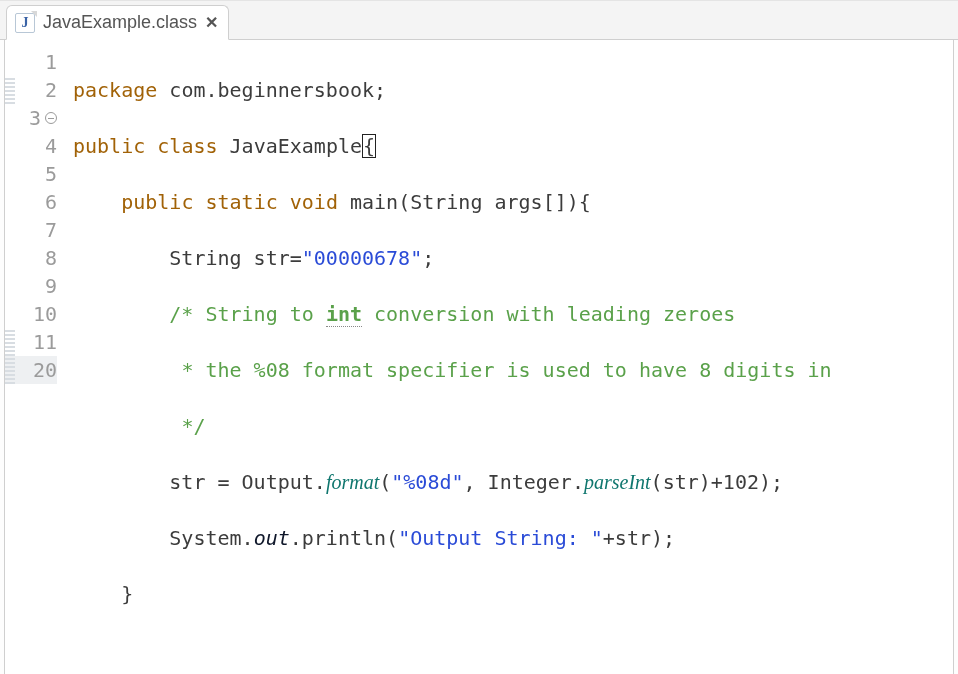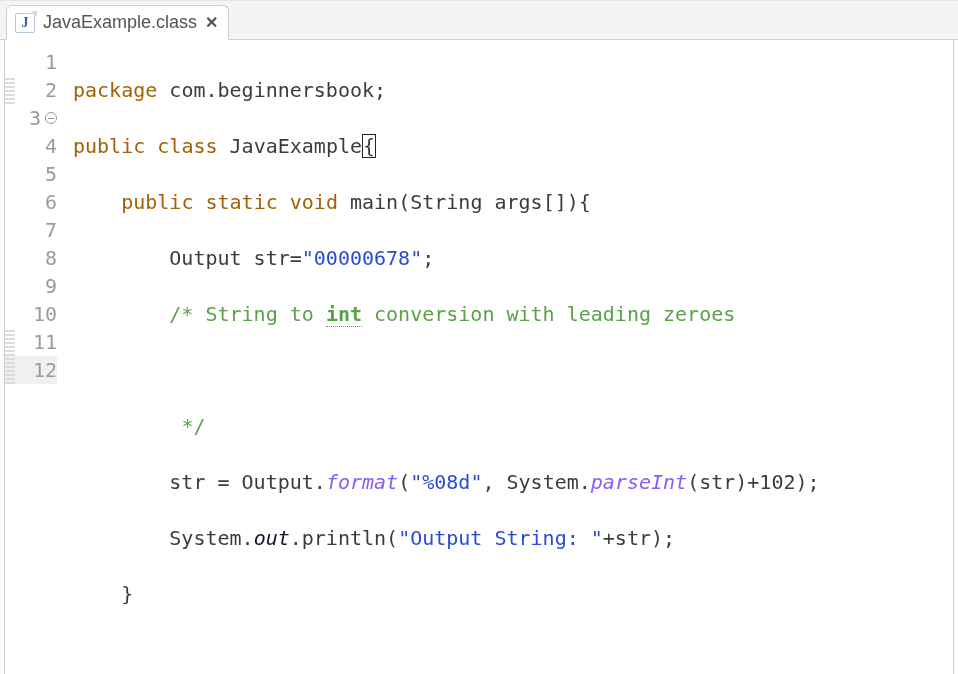--- a/index.html
+++ b/index.html
@@ -128,21 +128,21 @@
     font-family: "Menlo","Consolas",monospace;
     font-size: 20px;
     line-height: 28px;
     white-space: pre;
     color: #3c3c3c;
   }
   .code .row { height:28px; }
   .kw { color: #a16207; }          
   .str { color: #2a4bd7; }         
   .cm { color: #5aa14a; }          
-  .it { font-style: italic; color:#8b5cf6; }
+  .it { font-style: italic; color:#0f766e;font-family:Liberation Serif, serif; }
   .fld { color: #0f172a; font-style: italic; } 
   .dotted { border-bottom:1px dotted #888;font-weight:bold; }
   .cursor-box {
     outline:1px solid #222;
     outline-offset:-1px;
     padding:0 1px;
   }
 </style>
 </head>
 <body>
@@ -187,31 +187,31 @@
       <div class="row">
           <span>9</span>
         </div>
       <div class="row">
           <span>10</span>
         </div>
       <div class="row stripe">
           <span>11</span>
         </div>
       <div class="row stripe hl">
-          <span>12</span>
+          <span>20</span>
         </div>
     </div>
     <div class="code">
 <div class="row"><span class="kw">package</span><span> com.beginnersbook;</span></div>
 <div class="row"><span class="kw">public</span> <span class="kw">class</span><span> JavaExample</span><span class="cursor-box">{</span></div>
 <div class="row"><span>    </span><span class="kw">public</span> <span class="kw">static</span> <span class="kw">void</span><span> main(String args[]){</span></div>
-<div class="row"><span>        Output str=</span><span class="str">"00000678"</span><span>;</span></div>
+<div class="row"><span>        String str=</span><span class="str">"00000678"</span><span>;</span></div>
 <div class="row"><span>        </span><span class="cm">/* String to </span><span class="cm dotted">int</span><span class="cm"> conversion with leading zeroes</span></div>
-<div class="row"><span>         </span></div>
+<div class="row"><span>         </span><span class="cm">* the %08 format specifier is used to have 8 digits in</span></div>
 <div class="row"><span>         </span><span class="cm">*/</span></div>
-<div class="row"><span>        str = Output.</span><span class="it">format</span><span>(</span><span class="str">"%08d"</span><span>, System.</span><span class="it">parseInt</span><span>(str)+102);</span></div>
+<div class="row"><span>        str = Output.</span><span class="it">format</span><span>(</span><span class="str">"%08d"</span><span>, Integer.</span><span class="it">parseInt</span><span>(str)+102);</span></div>
 <div class="row"><span>        System.</span><span class="fld">out</span><span>.println(</span><span class="str">"Output String: "</span><span>+str);</span></div>
 <div class="row"><span>    }</span></div>
 
     </div>
   </div>
 
 </div>
 
 </body></html>

